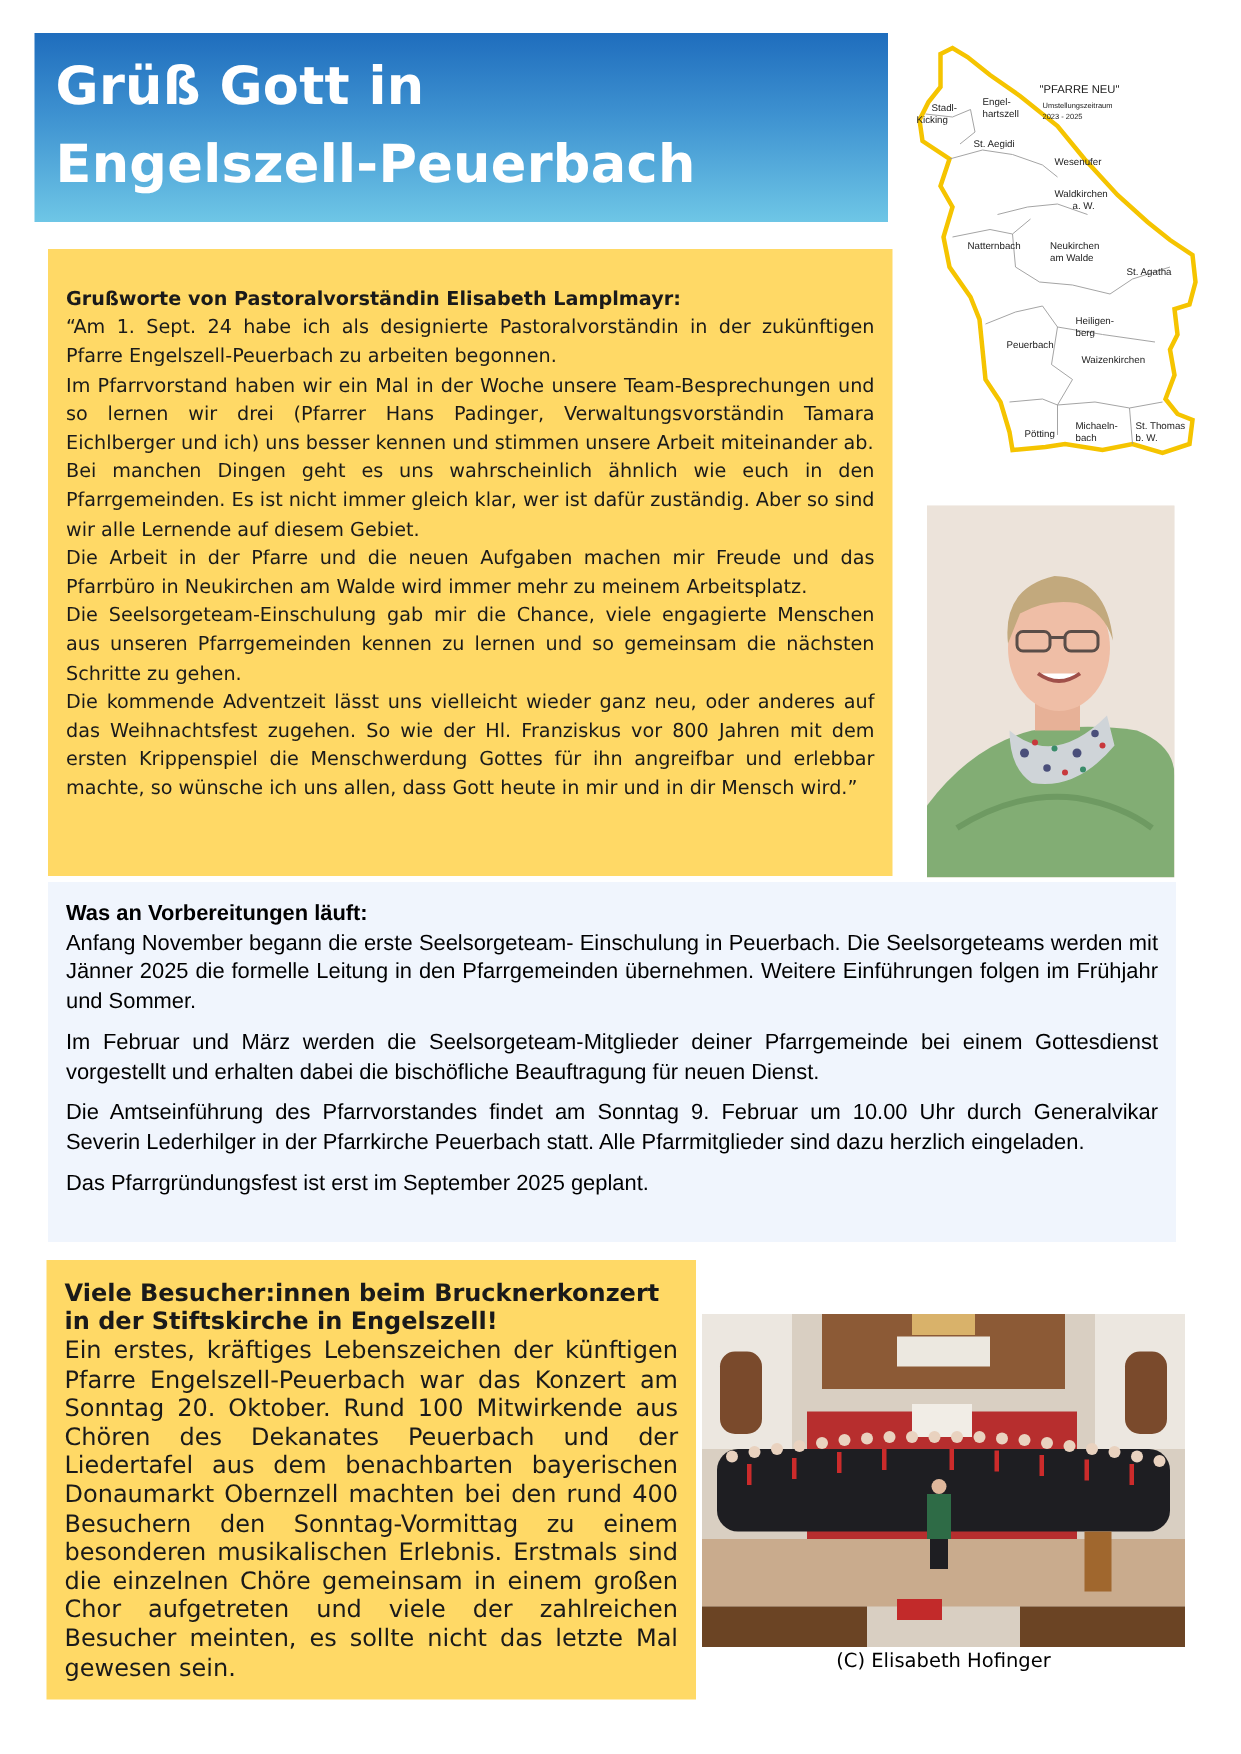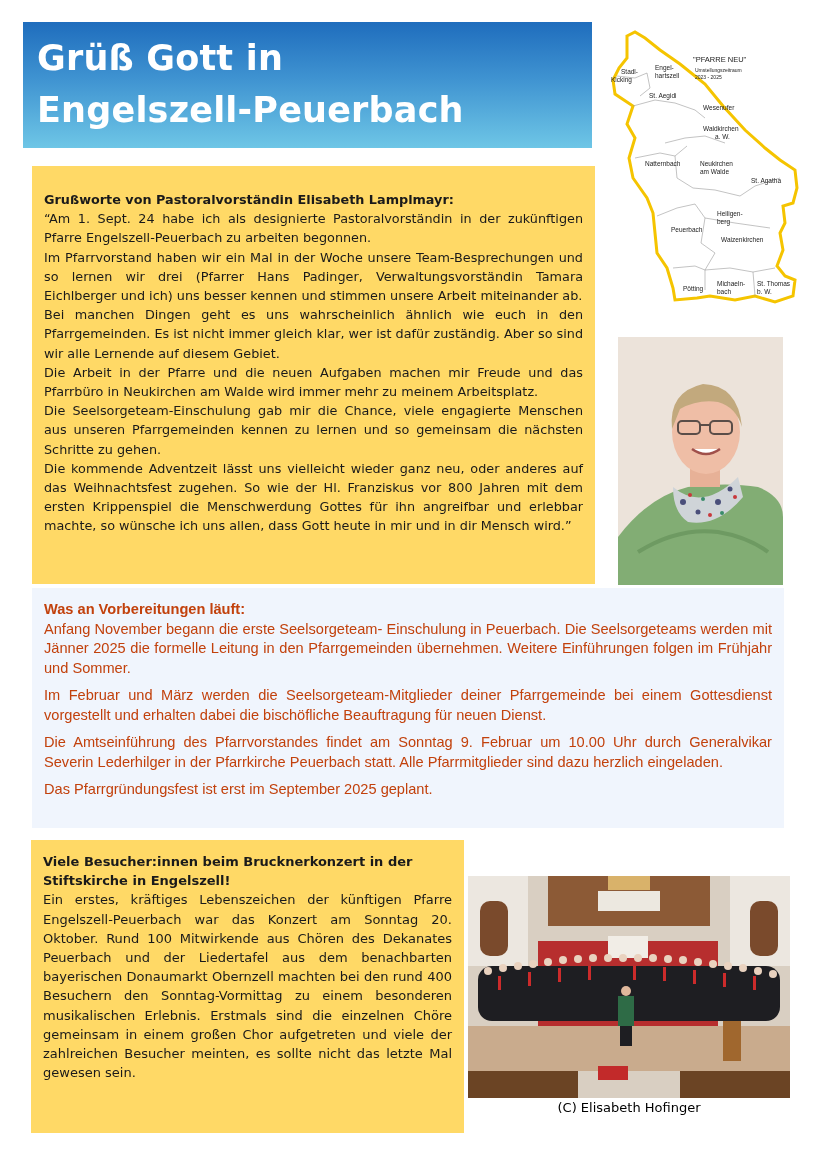--- a/index.html
+++ b/index.html
@@ -32,29 +32,29 @@
 
   .portrait {
     position: absolute; left: 618px; top: 337px; width: 165px; height: 248px;
     background: #ece3da; overflow: hidden;
   }
 
   .prep-box {
     position: absolute; left: 32px; top: 588px; width: 752px; height: 240px;
     background: #f0f5fd; padding: 12px 12px 0 12px;
     font-family: "Liberation Sans", sans-serif; font-size: 14.6px; line-height: 19.5px;
-    text-align: justify; color: #c2410c;
+    text-align: justify; color: #000000;
   }
   .prep-box .heading { font-weight: bold; display: block; }
   .prep-box p { margin-bottom: 8px; }
   .prep-box b { font-weight: normal; }
 
   .concert {
     left: 31px; top: 840px; width: 433px; height: 293px;
-    padding: 12px 12px 0 12px; font-size: 13px; line-height: 19.2px; text-align: justify;
+    padding: 12px 12px 0 12px; font-size: 16px; line-height: 19.2px; text-align: justify;
   }
   .concert .heading { font-weight: bold; display: block; text-align: left; }
 
   .choir-photo {
     position: absolute; left: 468px; top: 876px; width: 322px; height: 222px;
     overflow: hidden; background: #8a5a3a;
   }
   .caption {
     position: absolute; left: 468px; top: 1100px; width: 322px; text-align: center;
     font-family: "DejaVu Sans", sans-serif; font-size: 13px; color: #000000;

